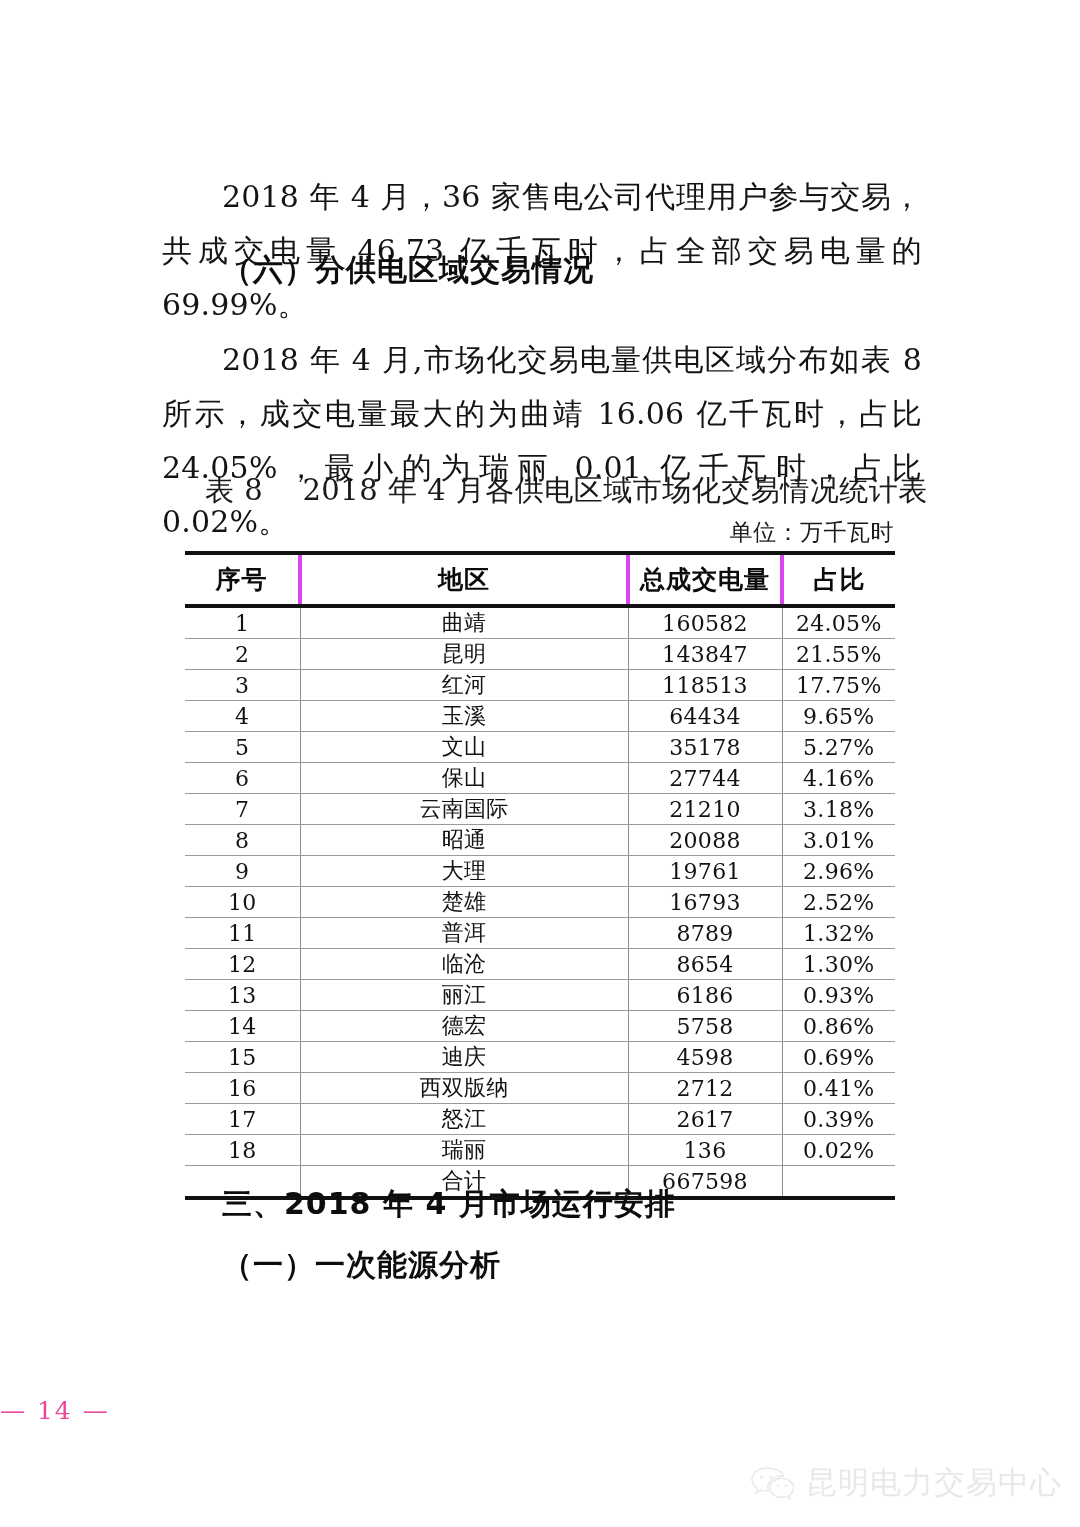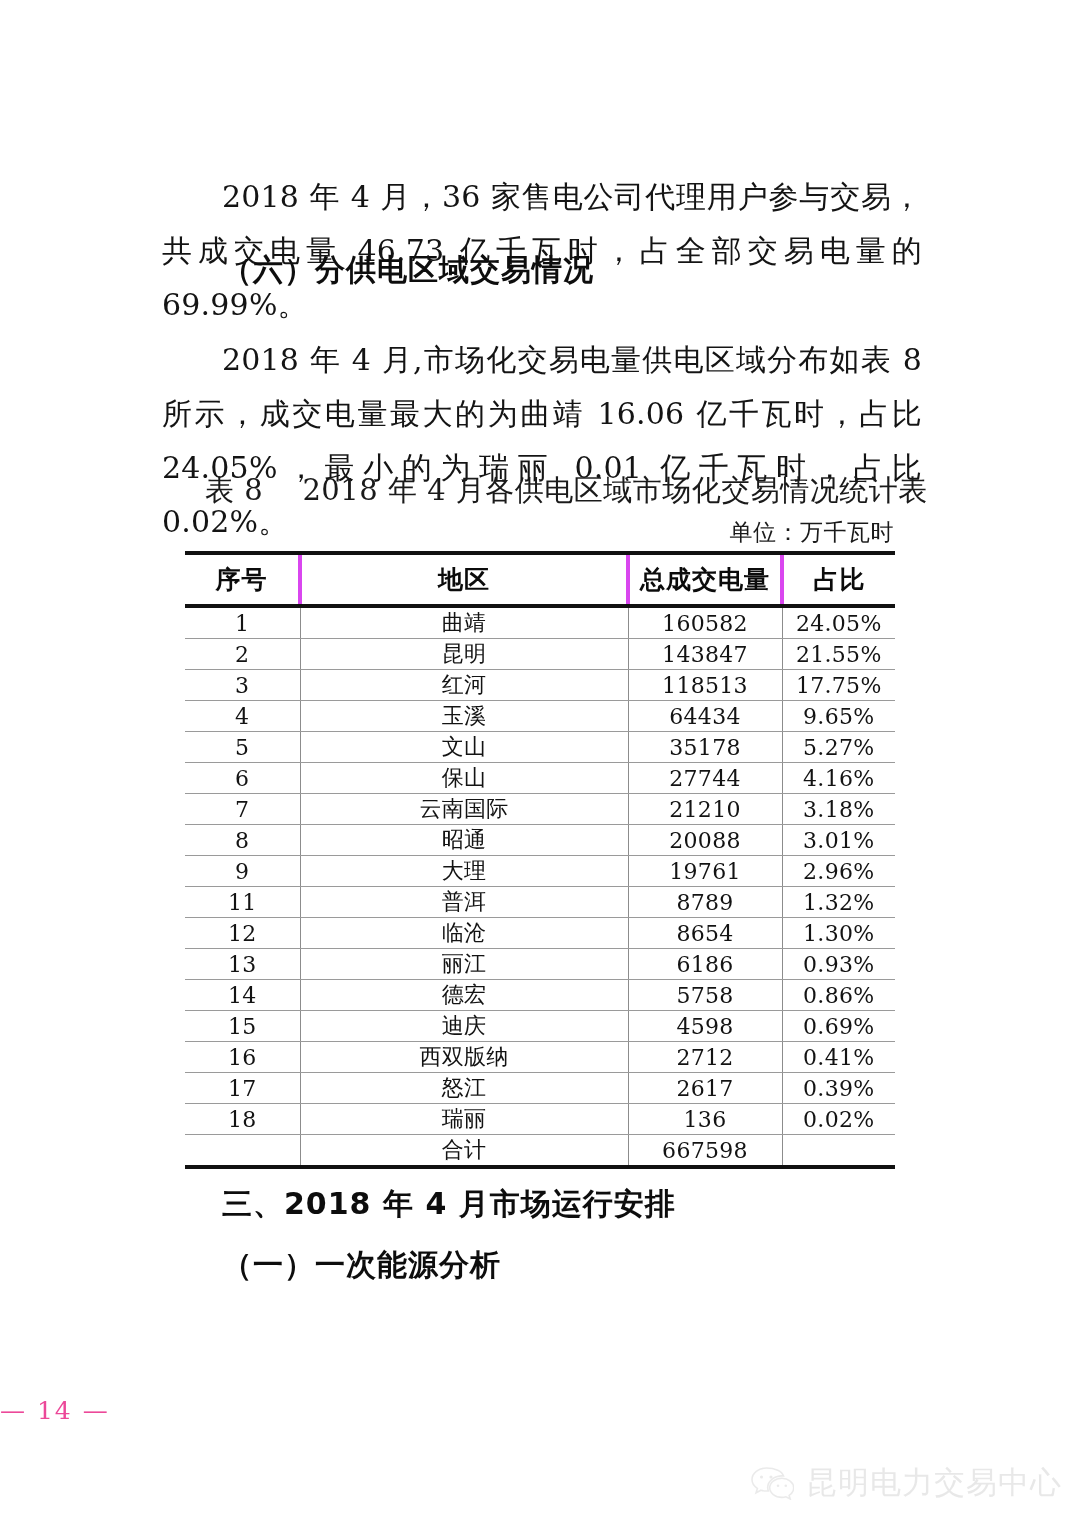--- a/index.html
+++ b/index.html
@@ -227,20 +227,26 @@
             <td>20088</td>
             <td>3.01%</td>
           </tr>
           <tr>
             <td>9</td>
             <td>大理</td>
             <td>19761</td>
             <td>2.96%</td>
           </tr>
           <tr>
+            <td>10</td>
+            <td>楚雄</td>
+            <td>16793</td>
+            <td>2.52%</td>
+          </tr>
+          <tr>
             <td>11</td>
             <td>普洱</td>
             <td>8789</td>
             <td>1.32%</td>
           </tr>
           <tr>
             <td>12</td>
             <td>临沧</td>
             <td>8654</td>
             <td>1.30%</td>

